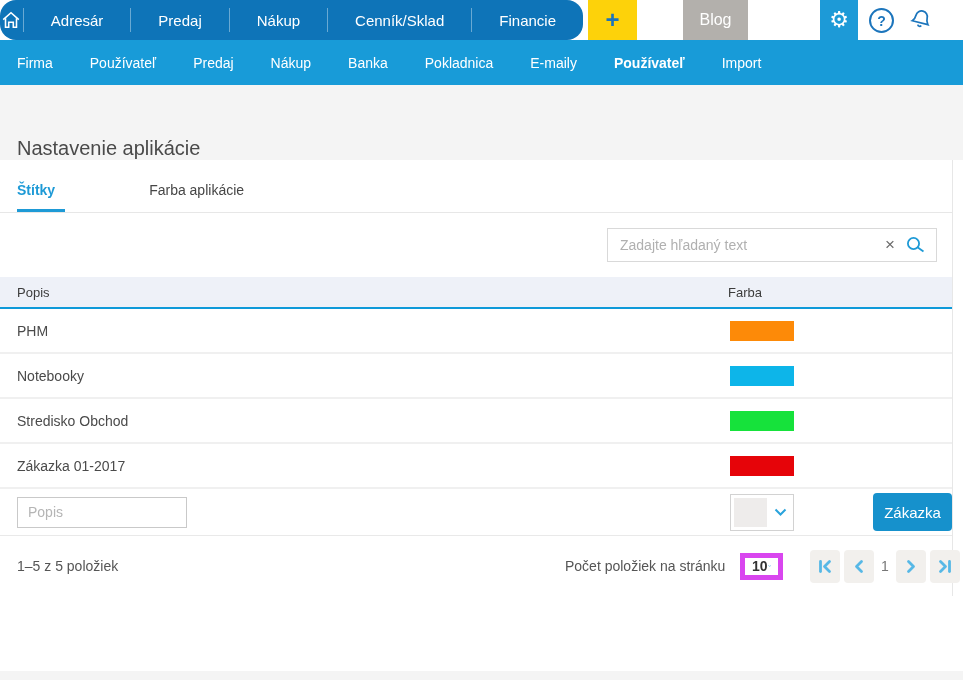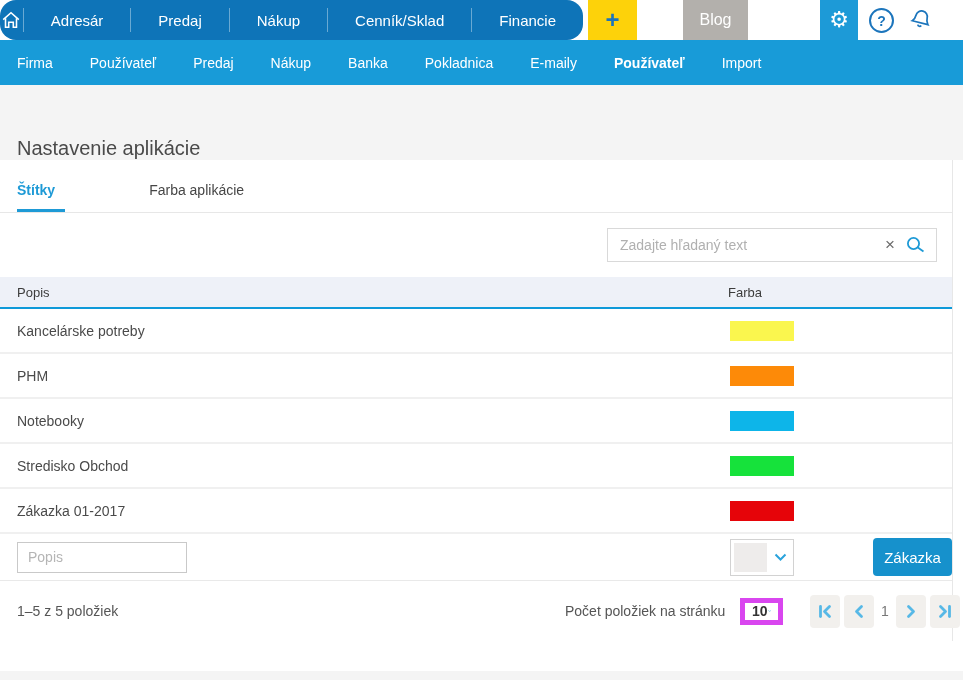--- a/index.html
+++ b/index.html
@@ -217,24 +217,20 @@
       </button>
     </div>
   </div>
 
   <div class="thead">
     <span class="th-popis">Popis</span>
     <span class="th-farba">Farba</span>
   </div>
 
   <div class="trow">
-    <span class="trow-label">Kancelárske potreby</span>
-    <span class="swatch" style="background-color: rgb(250, 246, 78);"></span>
-  </div>
-  <div class="trow">
     <span class="trow-label">PHM</span>
     <span class="swatch" style="background-color: rgb(253, 138, 8);"></span>
   </div>
   <div class="trow">
     <span class="trow-label">Notebooky</span>
     <span class="swatch" style="background-color: rgb(13, 181, 233);"></span>
   </div>
   <div class="trow">
     <span class="trow-label">Stredisko Obchod</span>
     <span class="swatch" style="background-color: rgb(22, 226, 59);"></span>

